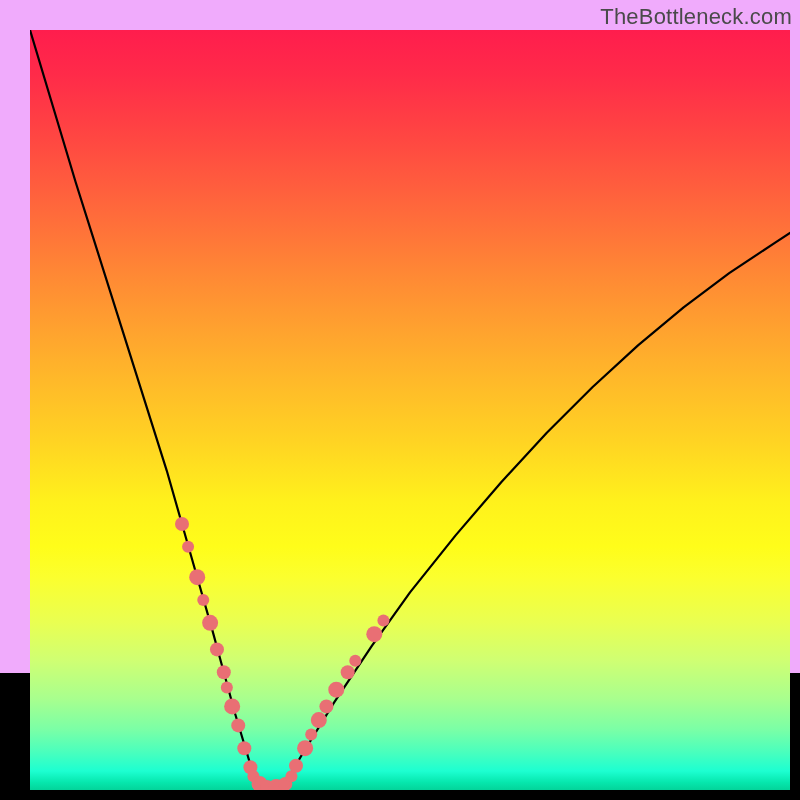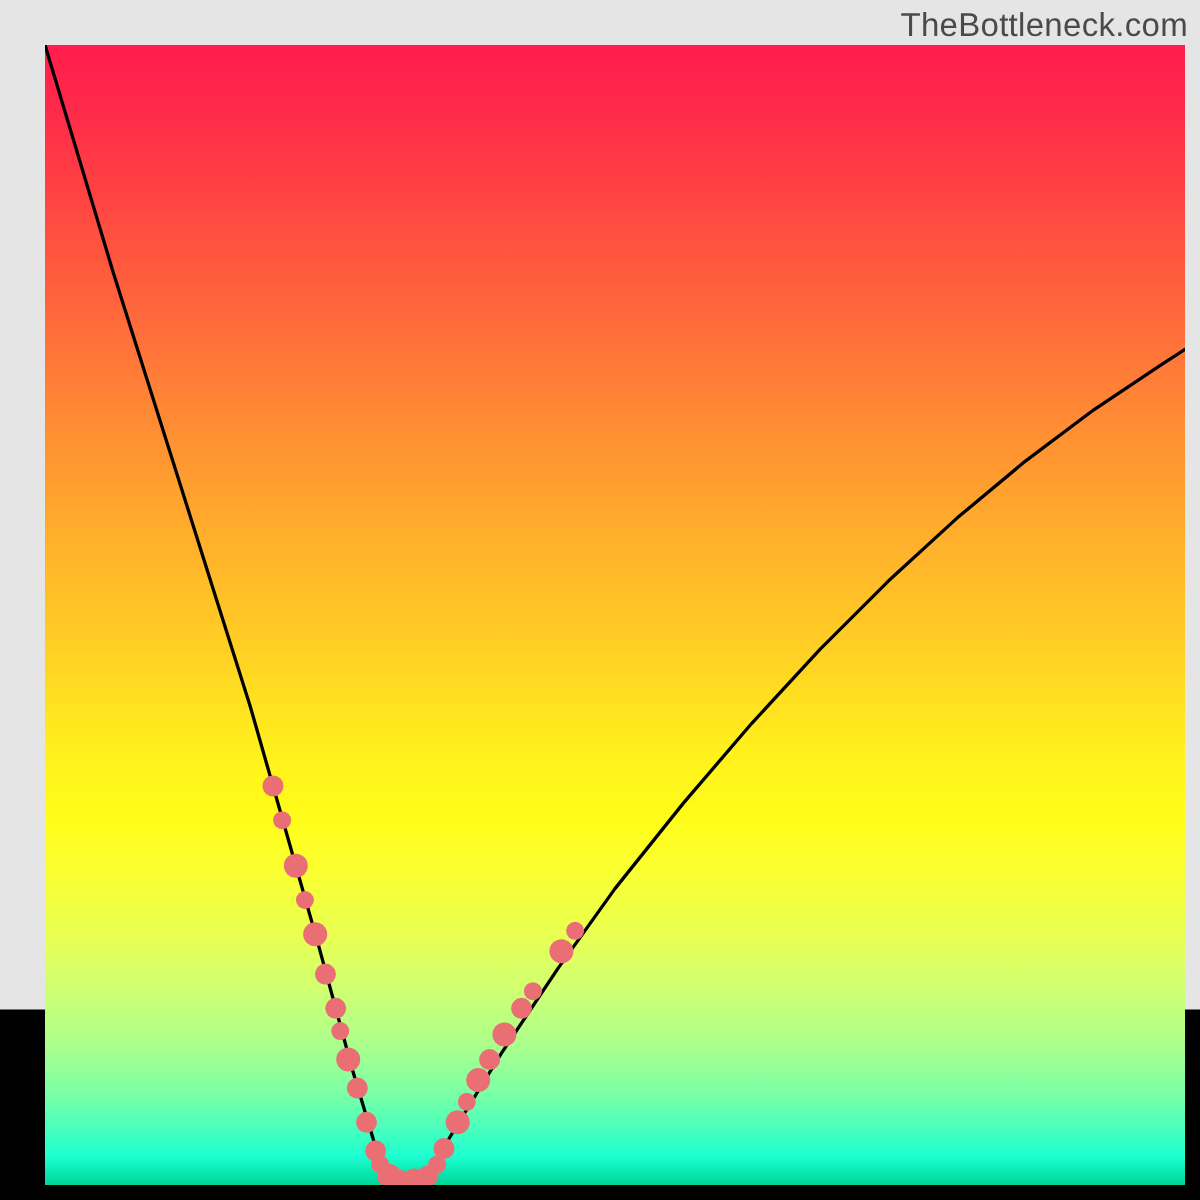--- a/index.html
+++ b/index.html
@@ -8,21 +8,21 @@
     width: 800px;
     height: 800px;
     overflow: hidden;
     background: #000;
     font-family: Arial, Helvetica, sans-serif;
   }
   .frame {
     position: absolute;
     left: 0; top: 0;
     width: 800px; height: 673px;
-    background: #e5e5e5;
+    background: #f0abfc;
   }
   .plot {
     position: absolute;
     left: 30px;
     top: 30px;
     width: 760px;
     height: 760px;
     background: linear-gradient(to bottom,
       #ff1d4d 0%,
       #ff2b49 6%,

